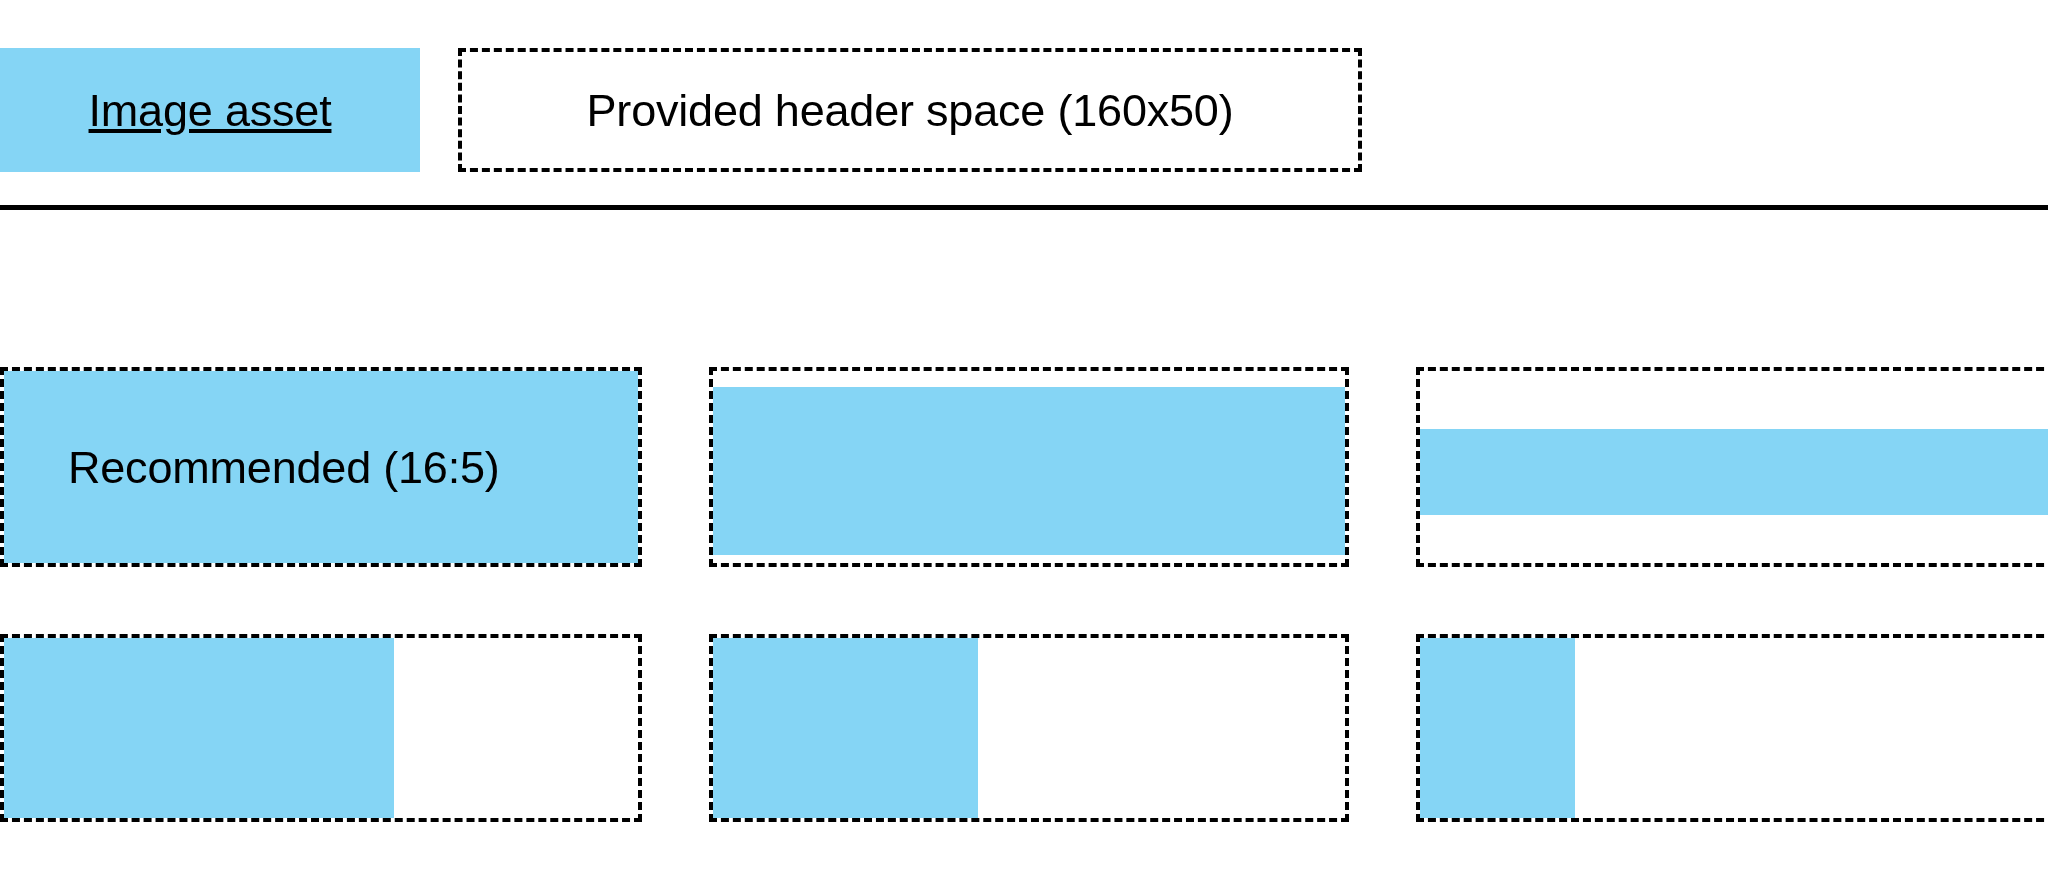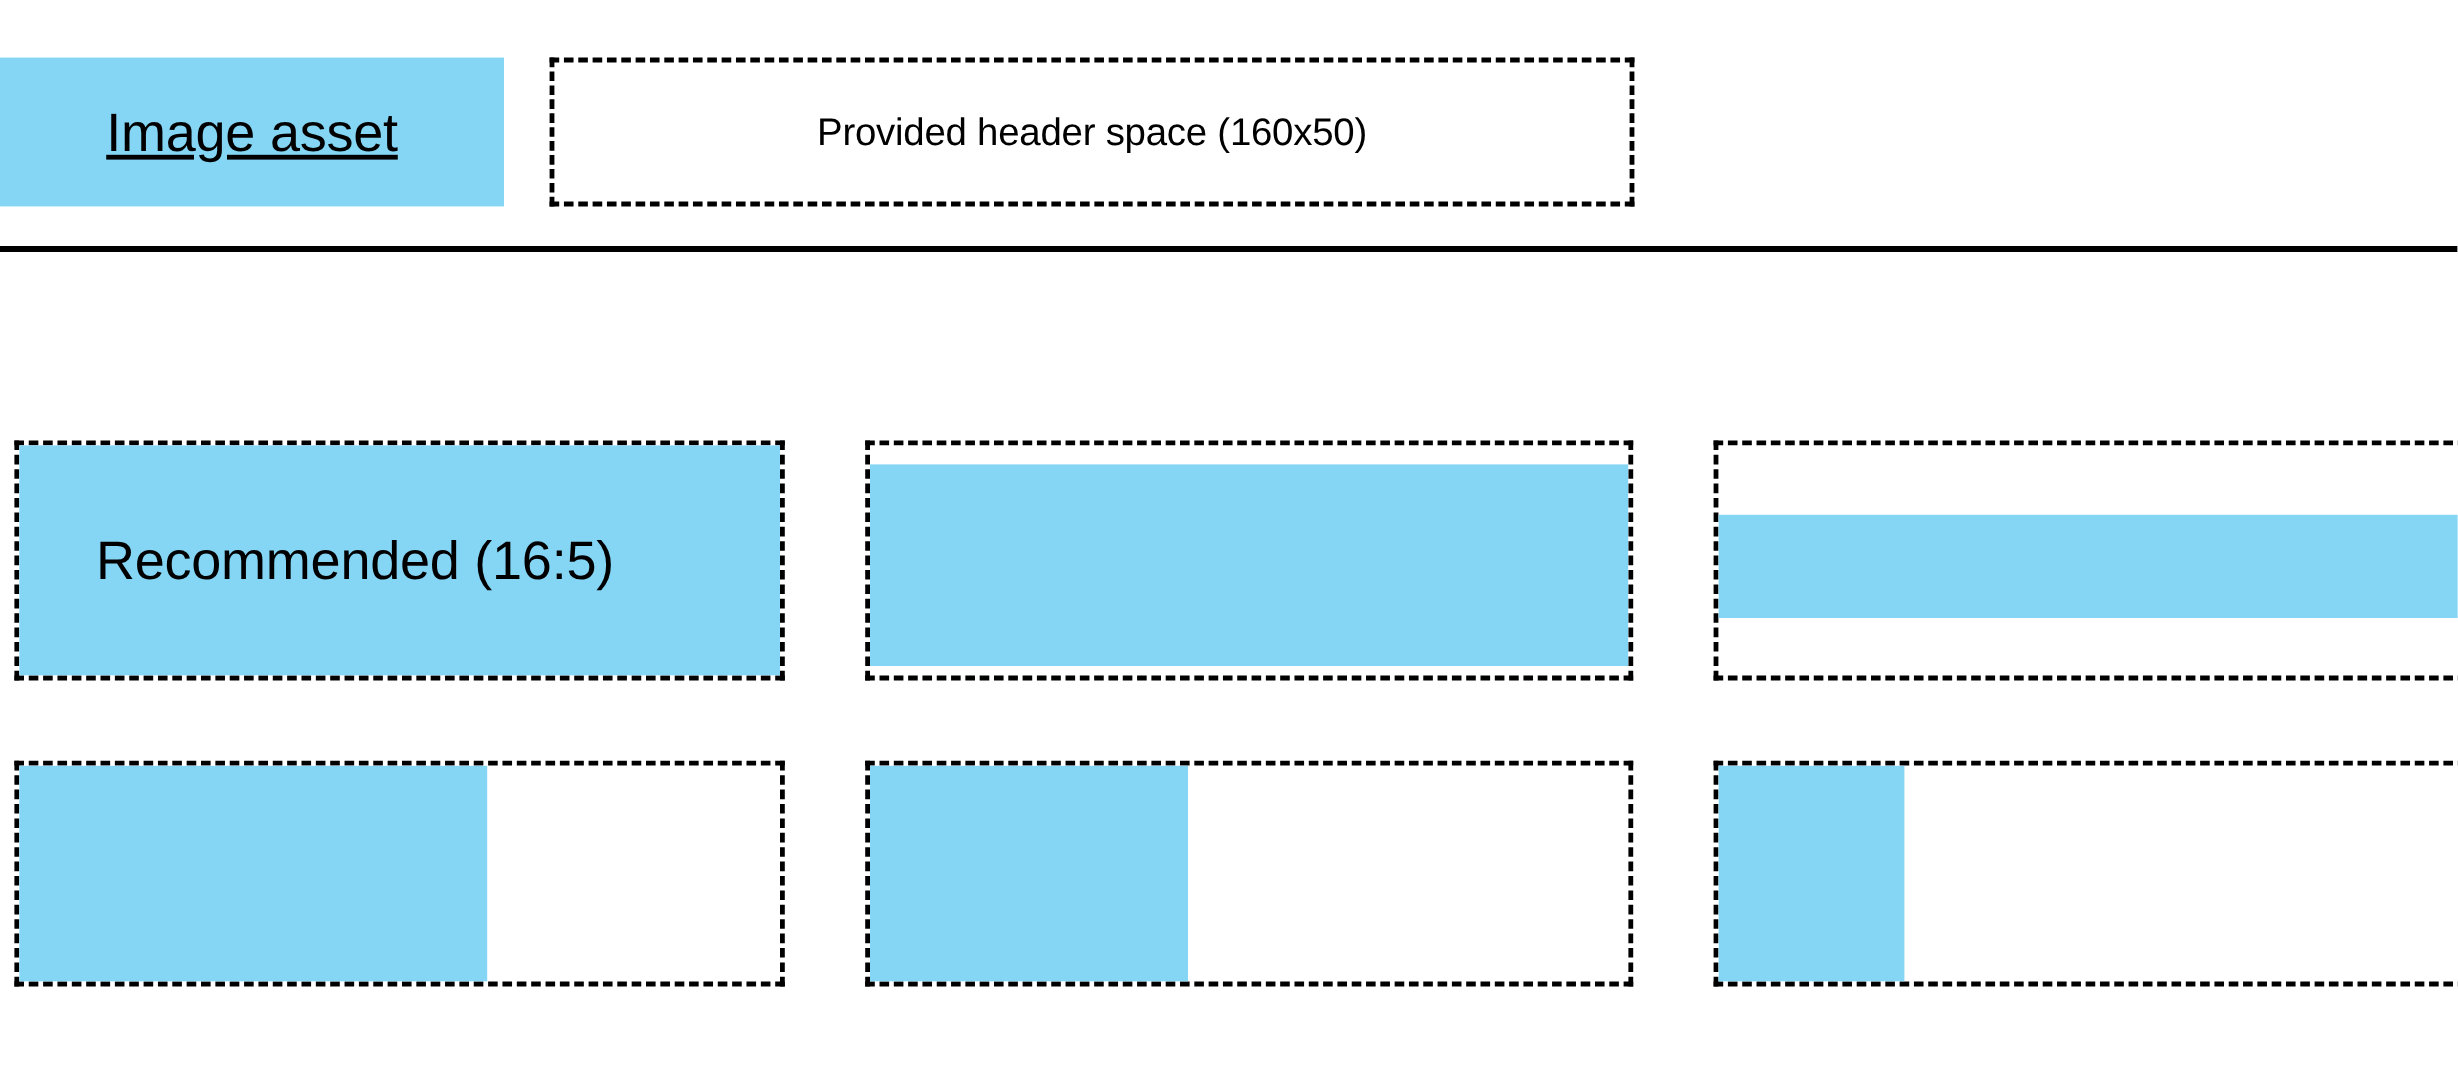--- a/index.html
+++ b/index.html
@@ -62,40 +62,40 @@
     height: 124px;
     border: 4px dashed #000000;
     box-sizing: border-box;
     display: flex;
     align-items: center;
     justify-content: center;
     background: #ffffff;
   }
 
   .header-space-label {
-    font-size: 32px;
+    font-size: 45px;
     line-height: 1;
     letter-spacing: -0.2px;
     color: #000000;
     white-space: nowrap;
   }
 
   .divider-rule {
     position: absolute;
     left: 0;
     top: 205px;
     width: 2048px;
     height: 5px;
     background: #000000;
   }
 
   
   .grid {
     position: absolute;
-    left: 16px;
+    left: 4px;
     top: 208px;
     width: 1768px;
     height: 688px;
   }
 
   .slot {
     position: absolute;
     border: 4px dashed #000000;
     box-sizing: border-box;
     background: #ffffff;

